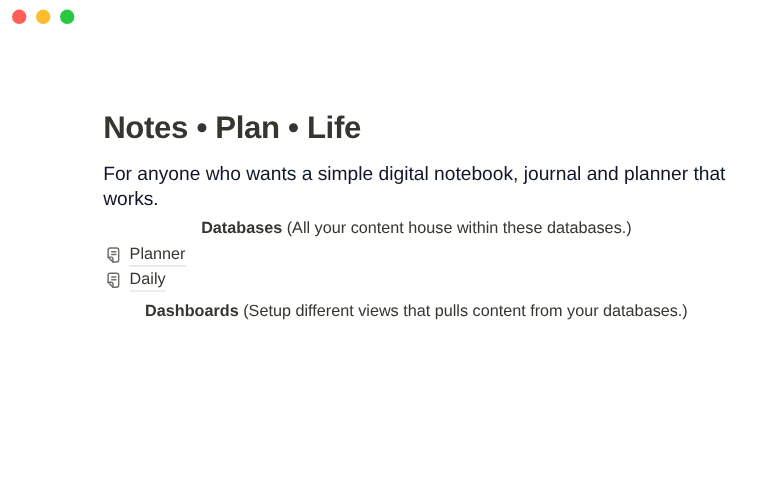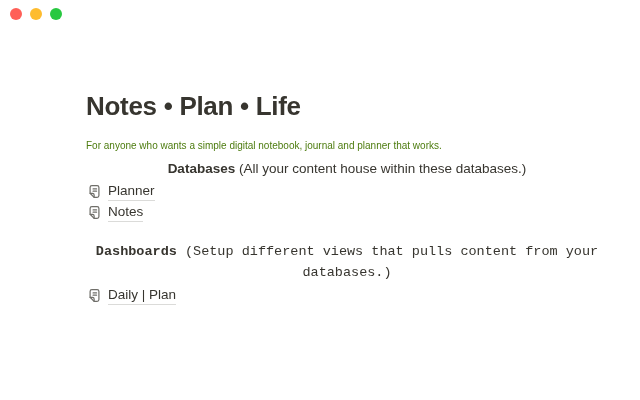--- a/index.html
+++ b/index.html
@@ -24,23 +24,23 @@
 
   h1.page-title {
     font-size: 26px;
     line-height: 32px;
     font-weight: 700;
     letter-spacing: -0.3px;
     color: #37352f;
     margin: 0 0 13px 0;
   }
   .subtitle {
-    font-size: 10px;
+    font-size: 16px;
     line-height: 21px;
-    color: #4d7c0f;
+    color: #0f172a;
     margin: 0 0 2px 0;
   }
   .section-line {
     font-size: 13.5px;
     line-height: 21px;
     margin: 0 0 2px 0;
     text-align: center;
   }
   .section-line strong { font-weight: 700; }
 
@@ -102,31 +102,21 @@
     </div>
 
     <div class="page-link">
       <span class="icon">
         <svg width="15" height="15" viewBox="0 0 16 16" fill="none" stroke="currentColor" stroke-width="1.3" stroke-linejoin="round" stroke-linecap="round">
           <path d="M5.2 1.8 h5.6 c1 0 1.9 0.8 1.9 1.9 v8.6 c0 1 -0.8 1.9 -1.9 1.9 H7.6 L3.3 9.9 V3.7 c0 -1 0.8 -1.9 1.9 -1.9 z"></path>
           <path d="M7.6 14.2 V11.6 c0 -0.9 -0.8 -1.7 -1.7 -1.7 H3.3"></path>
           <path d="M6.5 5.2 h3.7 M6.5 7.6 h3.7"></path>
         </svg>
       </span>
-      <span class="link-label">Notes</span>
+      <span class="link-label">Daily</span>
     </div>
 
 
-    <p class="section-line" style="margin-top:18px;font-family:Liberation Mono, monospace;"><strong>Dashboards</strong> <span>(Setup different views that pulls content from your databases.)</span></p>
+    <p class="section-line" style="margin-top:4px;"><strong>Dashboards</strong> <span>(Setup different views that pulls content from your databases.)</span></p>
 
-    <div class="page-link">
-      <span class="icon">
-        <svg width="15" height="15" viewBox="0 0 16 16" fill="none" stroke="currentColor" stroke-width="1.3" stroke-linejoin="round" stroke-linecap="round">
-          <path d="M5.2 1.8 h5.6 c1 0 1.9 0.8 1.9 1.9 v8.6 c0 1 -0.8 1.9 -1.9 1.9 H7.6 L3.3 9.9 V3.7 c0 -1 0.8 -1.9 1.9 -1.9 z"></path>
-          <path d="M7.6 14.2 V11.6 c0 -0.9 -0.8 -1.7 -1.7 -1.7 H3.3"></path>
-          <path d="M6.5 5.2 h3.7 M6.5 7.6 h3.7"></path>
-        </svg>
-      </span>
-      <span class="link-label">Daily | Plan</span>
-    </div>
 
   </div>
 </div>
 
 </body></html>

